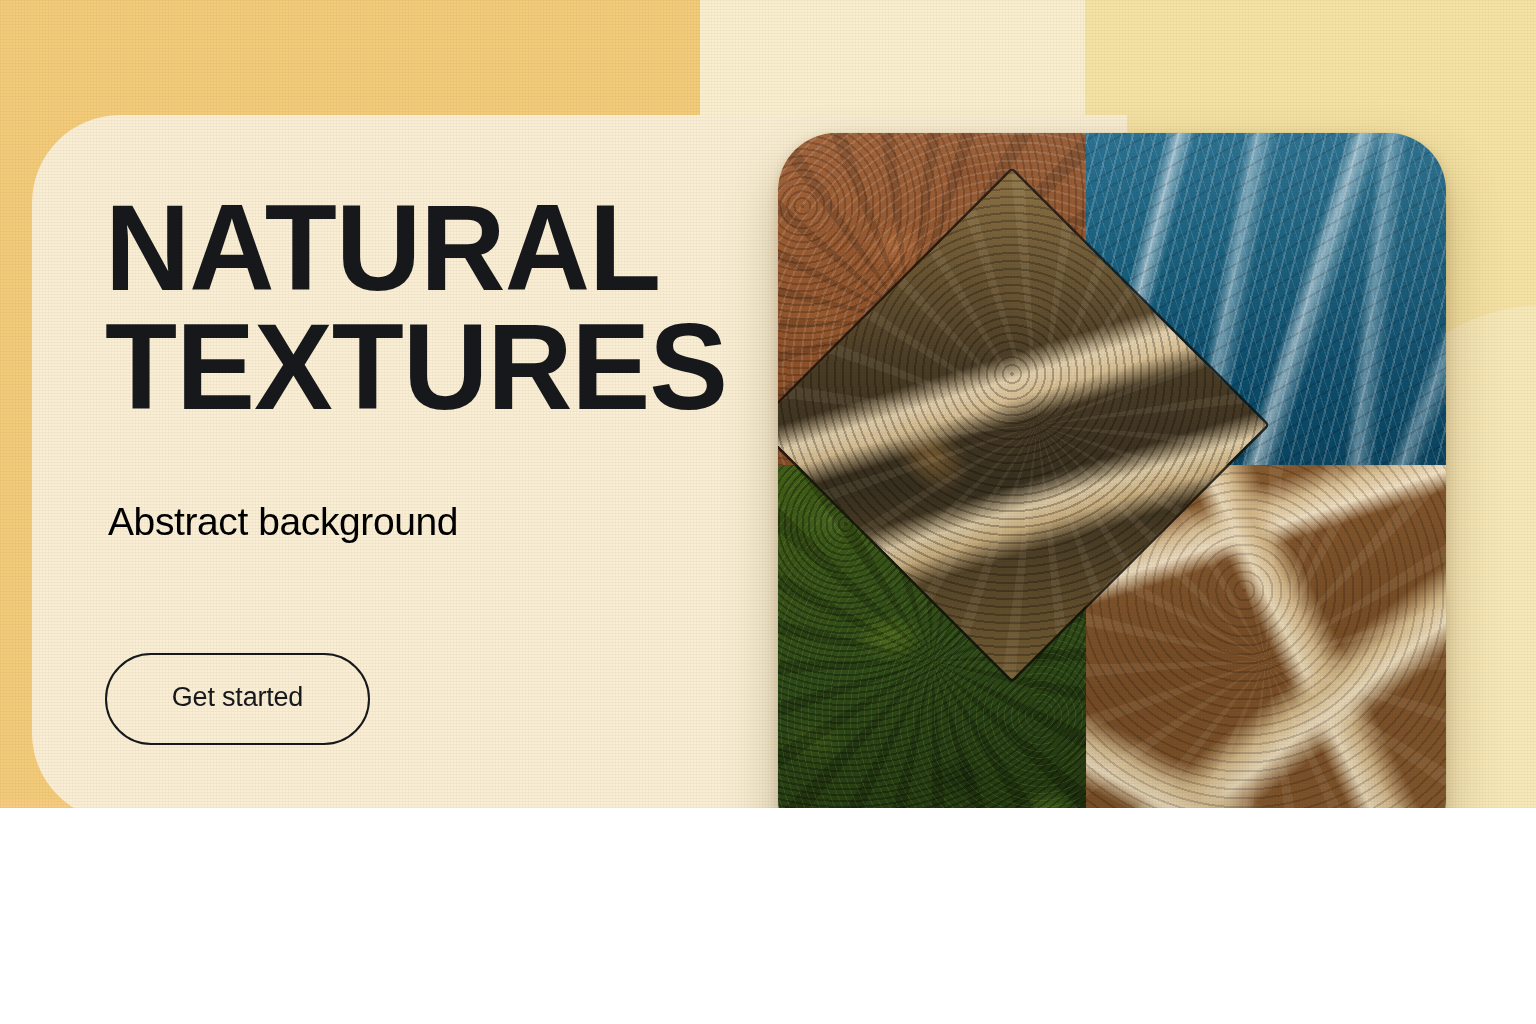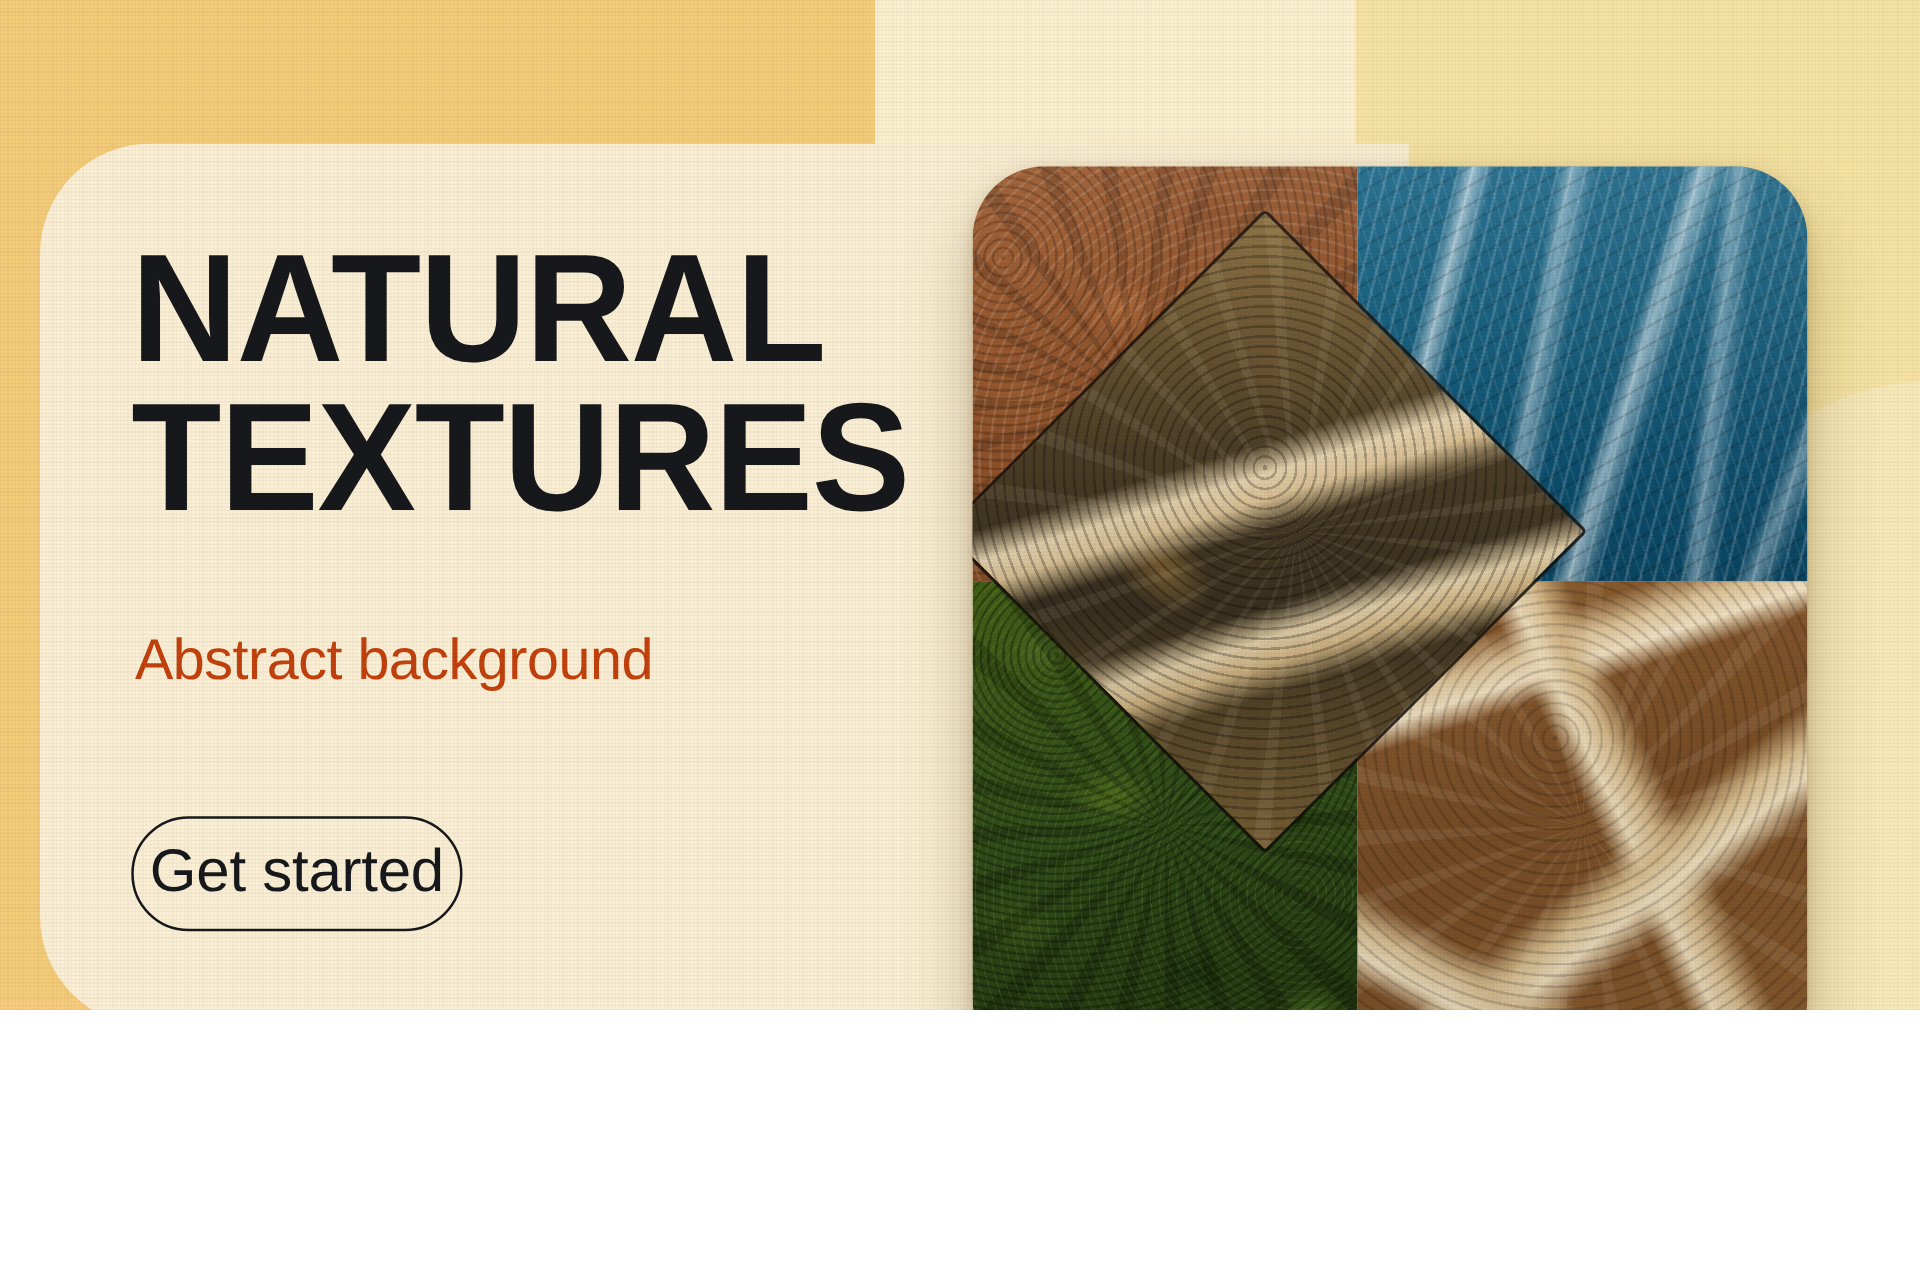--- a/index.html
+++ b/index.html
@@ -77,35 +77,35 @@
     color:#17181B;
     font-family:"Liberation Sans", sans-serif;
     transform:scaleX(.96);
     transform-origin:left top;
     white-space:pre-line;
   }
 
   .subhead {
     position:absolute;
     left:76px; top:385px;
-    font-size:46px;
+    font-size:39px;
     font-weight:400;
     letter-spacing:-.4px;
-    color:#c2410c;
+    color:#000000;
   }
 
   .cta {
     position:absolute;
     left:73px; top:538px;
     width:265px; height:92px;
     border:2.6px solid #17181B;
     border-radius:46px;
     background:transparent;
     color:#17181B;
-    font-size:48px;
+    font-size:27px;
     font-weight:500;
     letter-spacing:-.2px;
     font-family:"Liberation Sans", sans-serif;
     cursor:pointer;
     display:flex;
     align-items:center;
     justify-content:center;
     padding-bottom:3px;
   }
 

